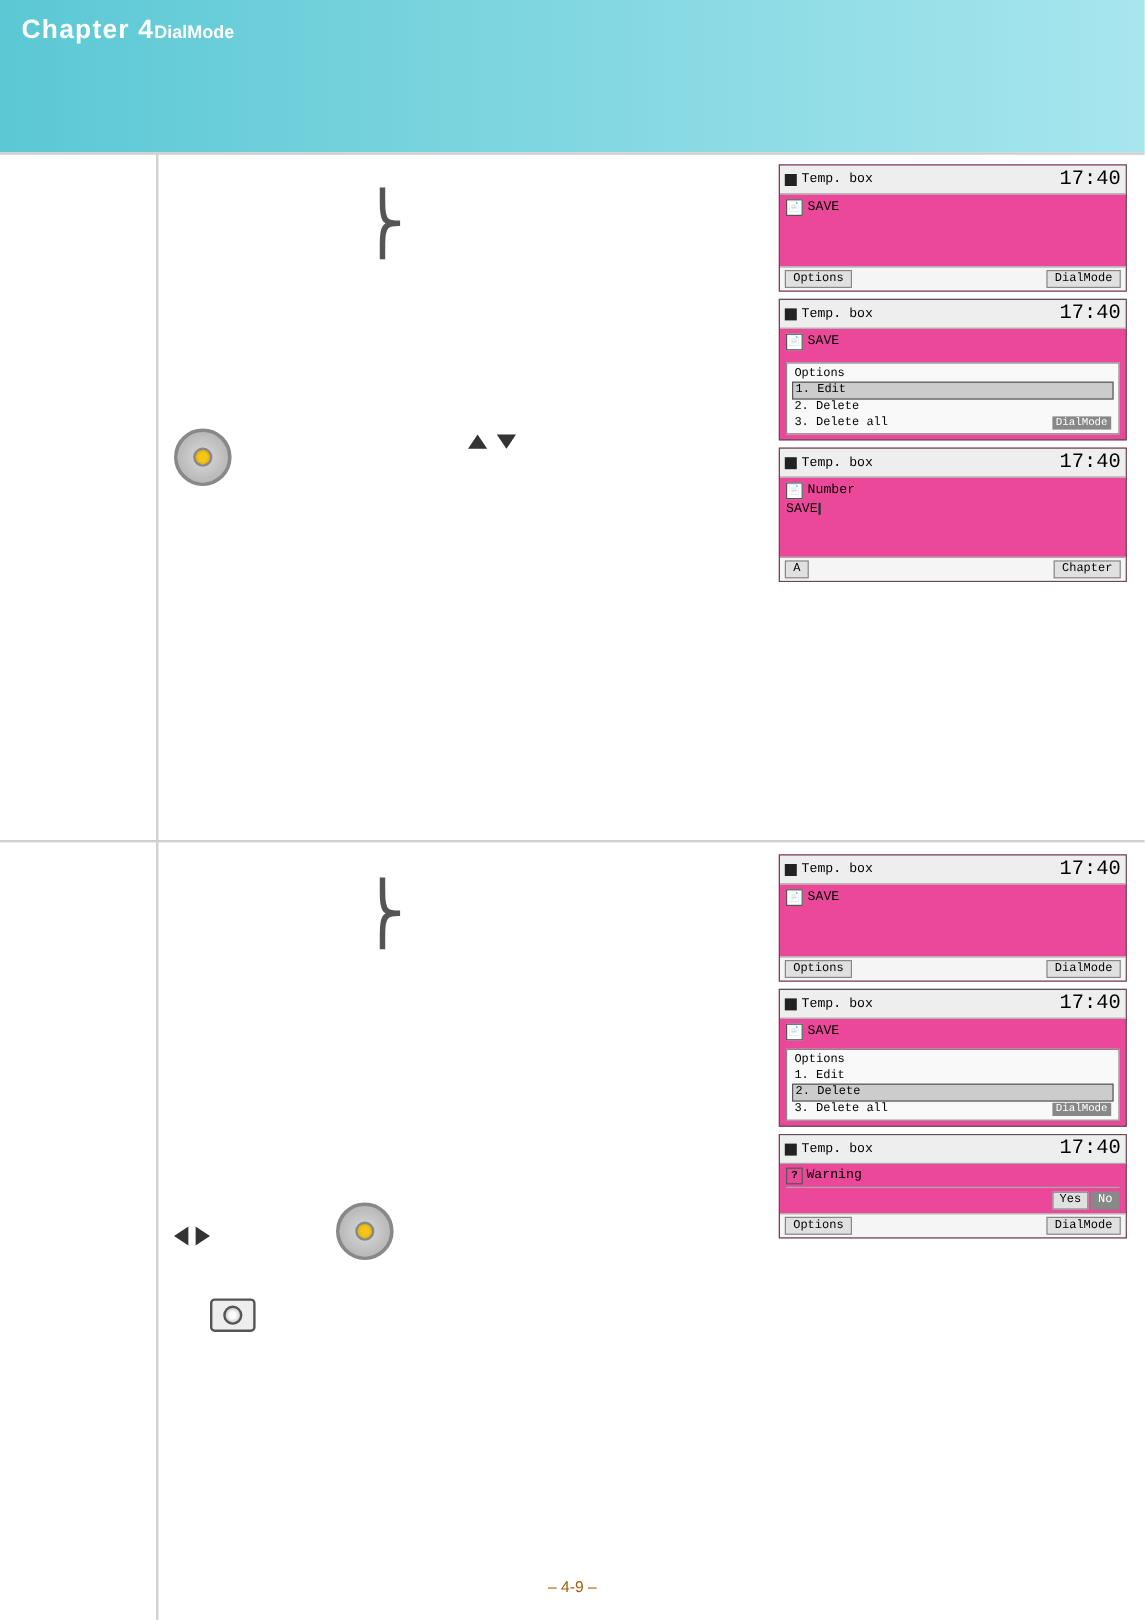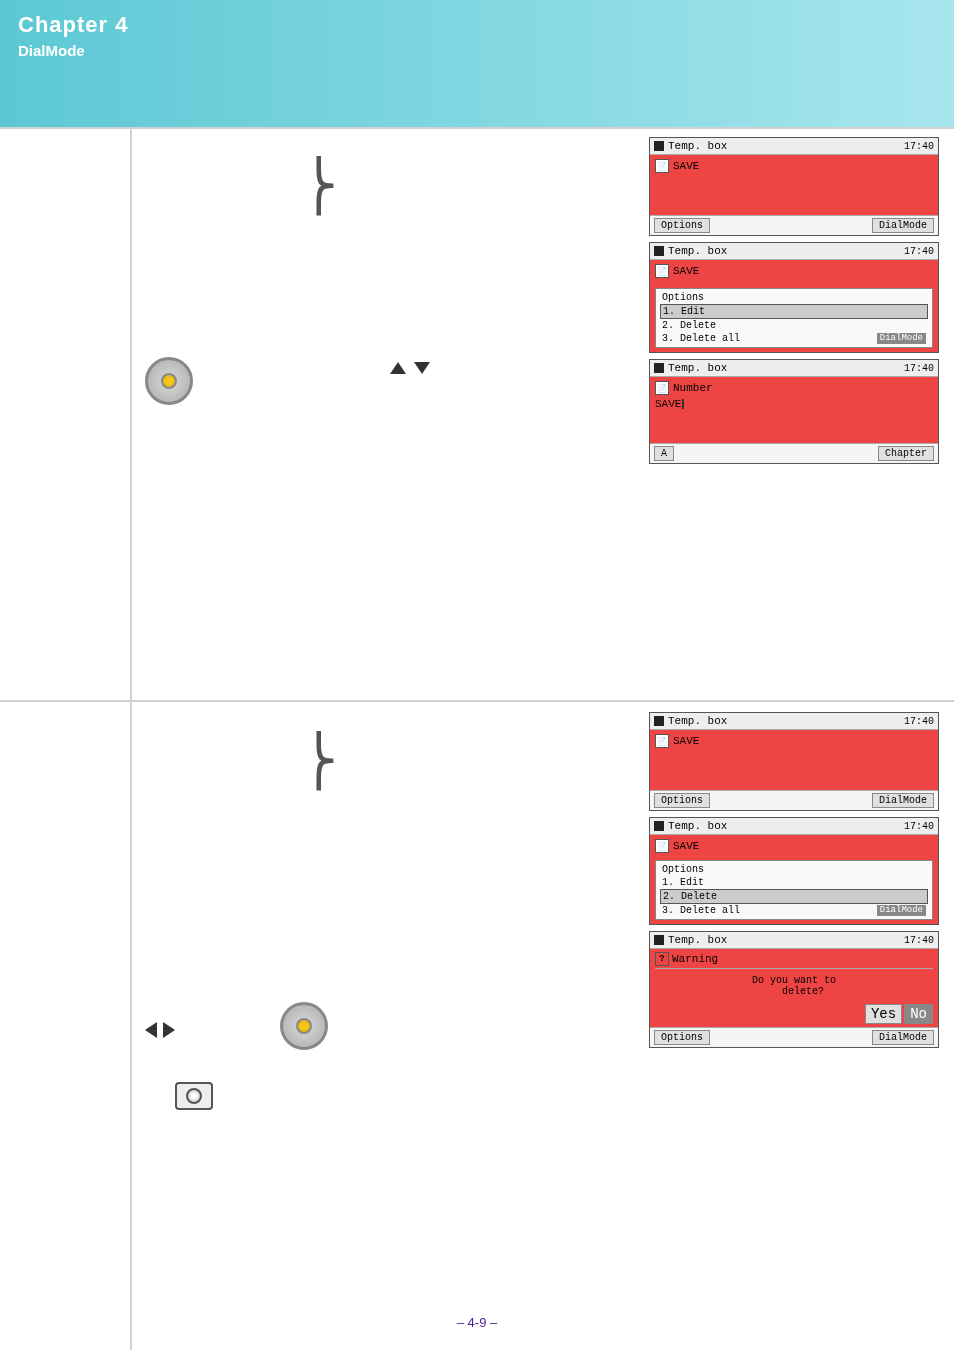--- a/index.html
+++ b/index.html
@@ -17,21 +17,22 @@
       position: absolute;
       top: 0; left: 0; right: 0;
       height: 127px;
       background: linear-gradient(to right, #5bc8d4, #a8e6ee);
       display: flex;
       align-items: flex-start;
       padding: 12px 0 0 18px;
     }
     .header-text-block {
       display: flex;
-      flex-direction: column;
+      flex-direction: row;
+      align-items: center;
     }
     .chapter-title {
       font-size: 22px;
       font-weight: bold;
       color: #fff;
       letter-spacing: 1px;
     }
     .chapter-subtitle {
       font-size: 15px;
       font-weight: bold;
@@ -75,21 +76,21 @@
       height: 573px;
     }
     .section-bottom {
       top: 702px;
       height: 648px;
     }
 
     
     .phone-screen {
       border: 1.5px solid #555;
-      background: #ef4444;
+      background: #ec4899;
       margin-bottom: 4px;
       font-family: 'Courier New', monospace;
       font-size: 11px;
     }
     .phone-screen .screen-header {
       display: flex;
       justify-content: space-between;
       align-items: center;
       padding: 2px 4px;
       border-bottom: 1px solid #aaa;
@@ -99,21 +100,21 @@
       display: flex;
       align-items: center;
       gap: 4px;
     }
     .screen-header .black-sq {
       width: 10px; height: 10px;
       background: #222;
       display: inline-block;
     }
     .screen-header .time {
-      font-size: 10px;
+      font-size: 17px;
     }
     .phone-screen .screen-body {
       padding: 3px 5px;
       min-height: 40px;
     }
     .screen-row {
       display: flex;
       align-items: center;
       gap: 4px;
       padding: 1px 0;
@@ -176,36 +177,36 @@
     }
     .yes-no {
       display: flex;
       justify-content: flex-end;
       gap: 2px;
       margin-top: 3px;
     }
     .yn-btn {
       border: 1px solid #888;
       padding: 1px 5px;
-      font-size: 14px;
+      font-size: 10px;
       background: #e0e0e0;
     }
     .yn-btn.active {
       background: #888;
       color: #fff;
     }
 
     
     .page-num {
       position: absolute;
       bottom: 20px;
       left: 50%;
       transform: translateX(-50%);
       font-size: 13px;
-      color: #4c1d95;
+      color: #a16207;
     }
 
     
     .arrow-up {
       width: 0; height: 0;
       border-left: 8px solid transparent;
       border-right: 8px solid transparent;
       border-bottom: 12px solid #333;
       display: inline-block;
     }
@@ -479,23 +480,20 @@
           <span class="black-sq"></span>
           <span>Temp. box</span>
         </div>
         <span class="time">17:40</span>
       </div>
       <div class="screen-body">
         <div class="warning-header">
           <div class="warning-icon">?</div>
           <span>Warning</span>
         </div>
-        <div style="padding:4px 2px; font-size:10px; text-align:center;">
-          Do you want to<br>&nbsp;&nbsp;&nbsp;delete?
-        </div>
         <div class="yes-no">
           <span class="yn-btn">Yes</span>
           <span class="yn-btn active">No</span>
         </div>
       </div>
       <div class="softkeys">
         <span class="softkey">Options</span>
         <span class="softkey">DialMode</span>
       </div>
     </div>

